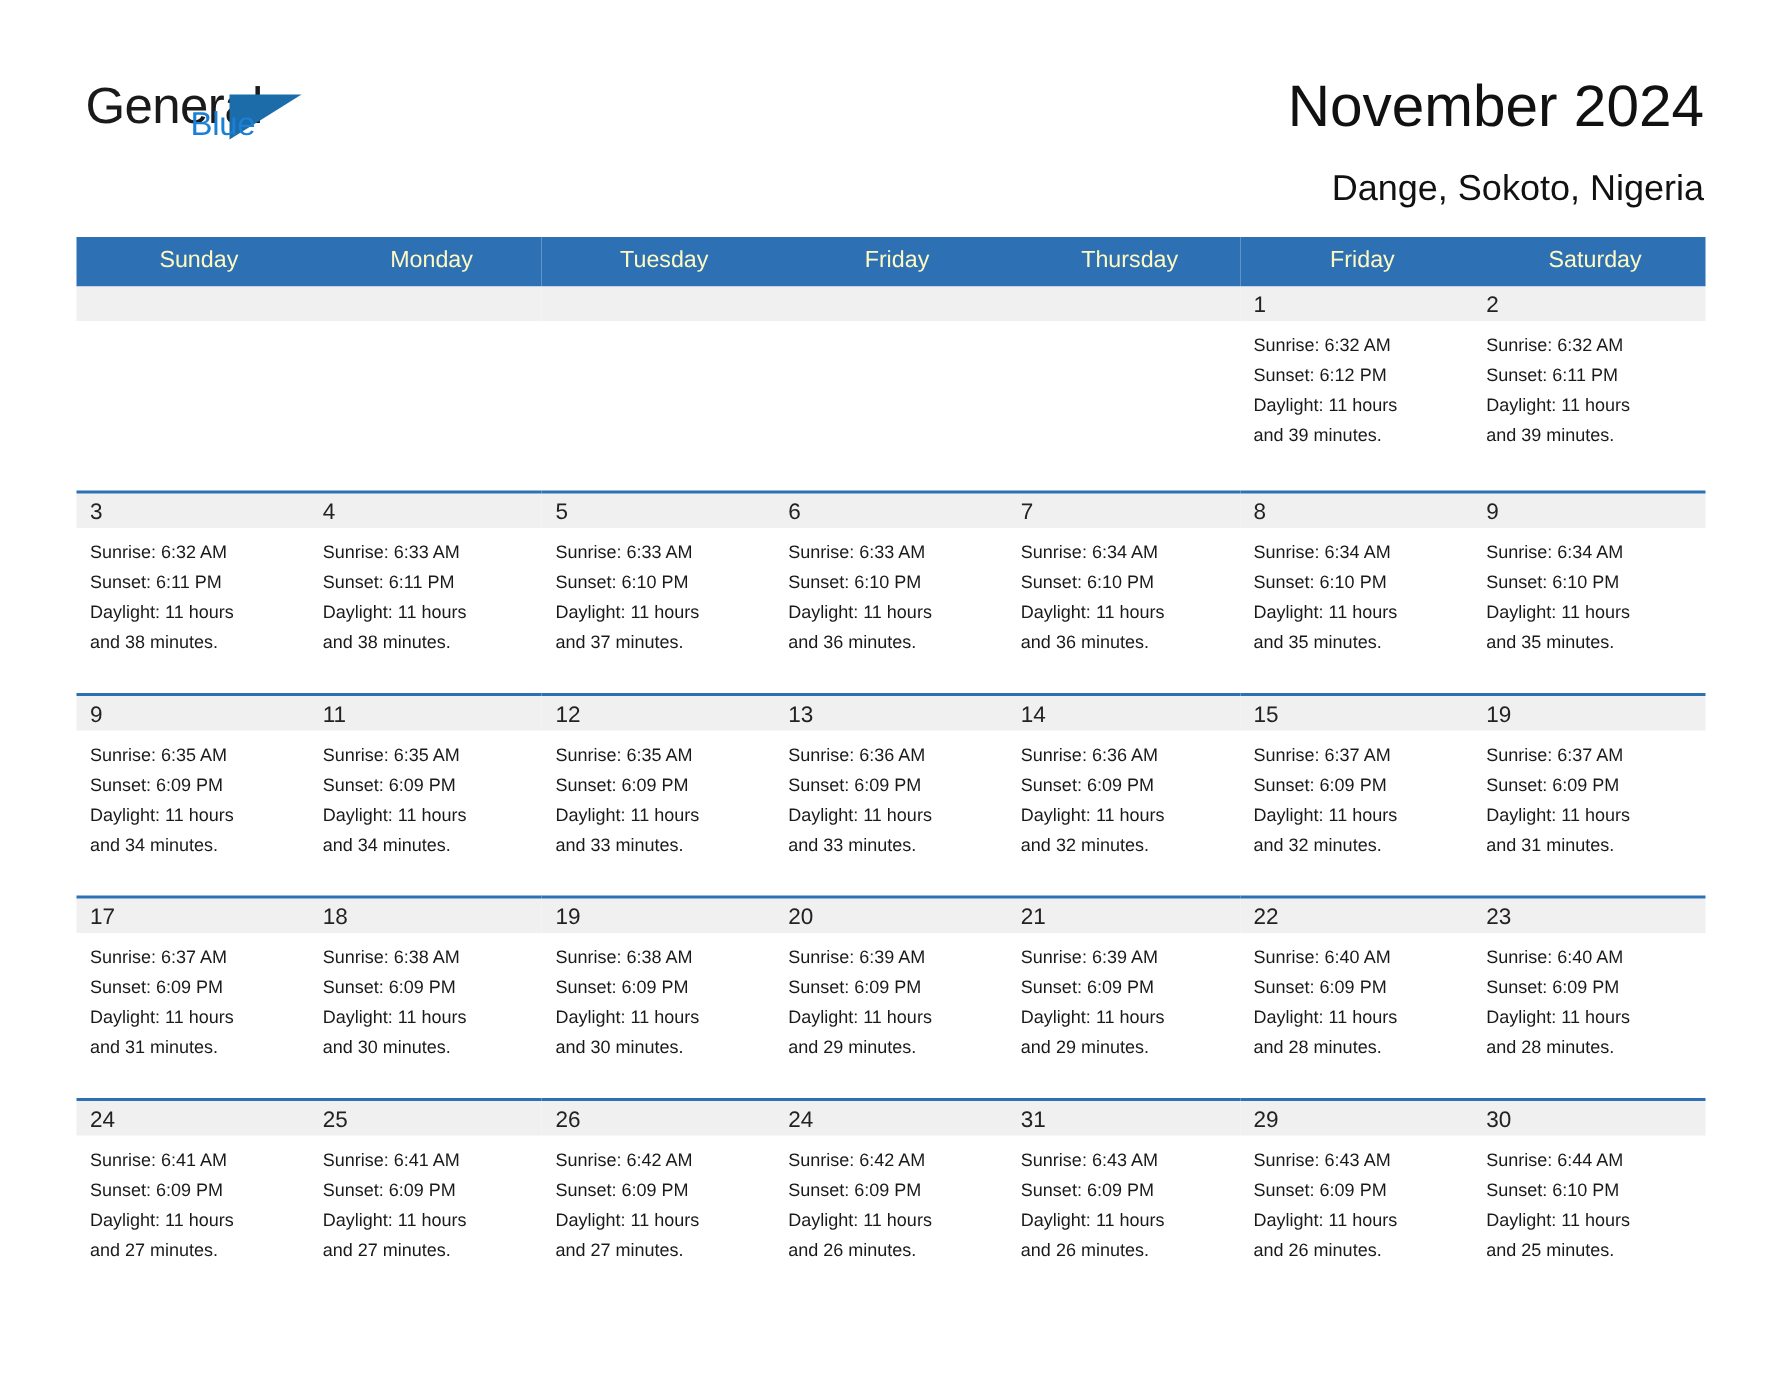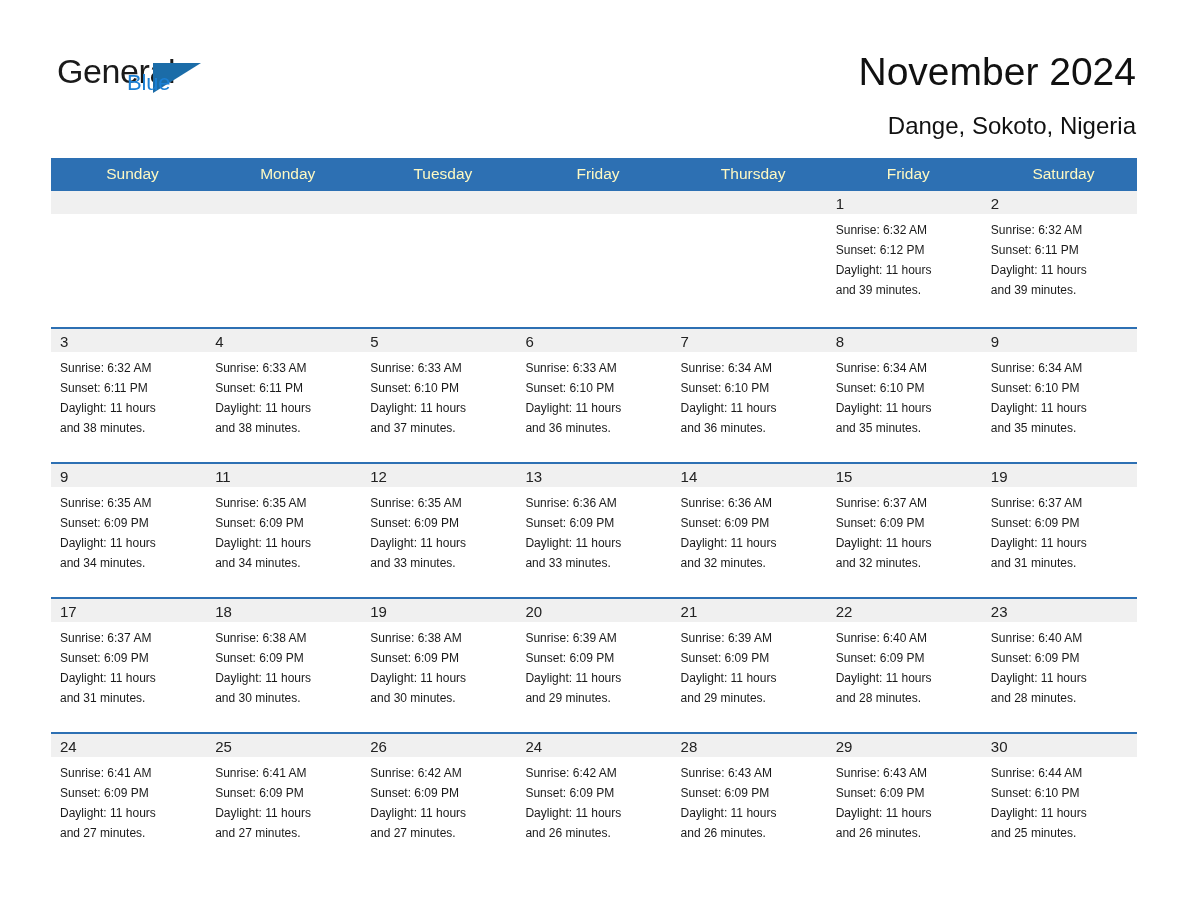--- a/index.html
+++ b/index.html
@@ -419,21 +419,21 @@
             <td class="daycell">
               <div class="daynum-band">24</div>
               <div class="detail">
                 <div>Sunrise: 6:42 AM</div>
                 <div>Sunset: 6:09 PM</div>
                 <div>Daylight: 11 hours</div>
                 <div>and 26 minutes.</div>
               </div>
             </td>
             <td class="daycell">
-              <div class="daynum-band">28</div>
+              <div class="daynum-band">31</div>
               <div class="detail">
                 <div>Sunrise: 6:43 AM</div>
                 <div>Sunset: 6:09 PM</div>
                 <div>Daylight: 11 hours</div>
                 <div>and 26 minutes.</div>
               </div>
             </td>
             <td class="daycell">
               <div class="daynum-band">29</div>
               <div class="detail">

